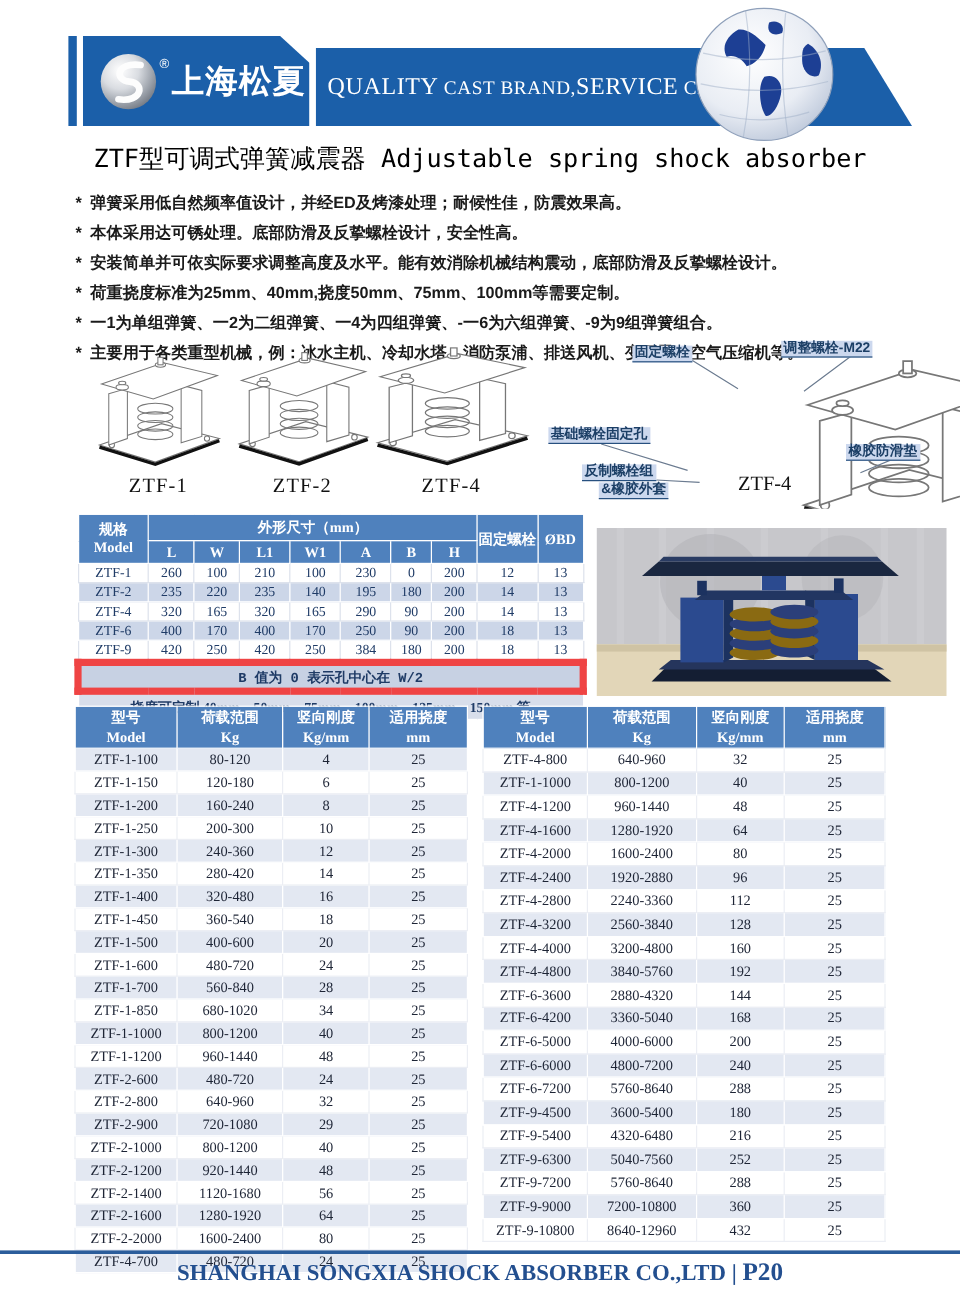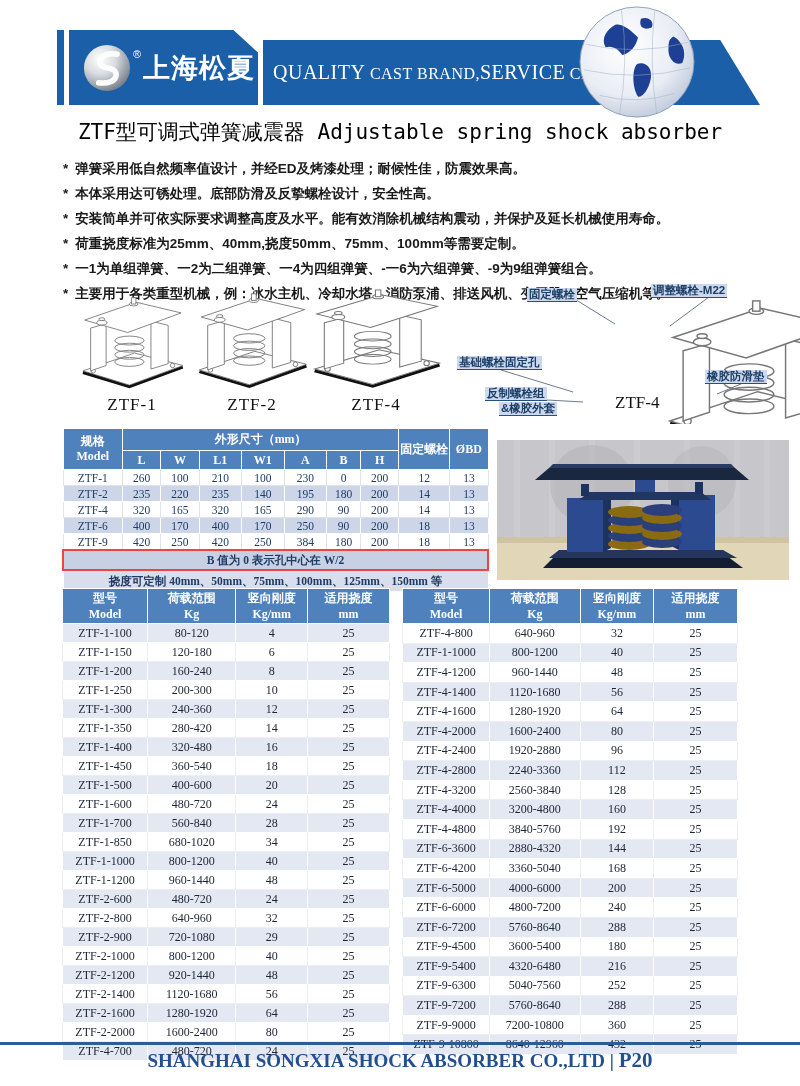--- a/index.html
+++ b/index.html
@@ -43,21 +43,21 @@
   .spec{position:absolute;left:62px;top:428px;width:427px;
         font-family:"Liberation Serif",serif;font-size:11.5px;color:#1f3b66;text-align:center;}
   .spec th{background:#4f81bd;color:#fff;border:1px solid #fff;font-size:12px;
            font-weight:bold;padding:0;line-height:1.25;}
   .spec thead tr:first-child{height:22px;}
   .spec thead tr:last-child th{height:18px;}
   .spec tbody td{height:15px;border:1px solid #dde2ec;padding:0;}
   .spec tbody tr:nth-child(even){background:#ccd6e8;}
   .spec tbody tr:nth-child(even) td{border-color:#fff;}
   .spec tfoot td{height:16px;font-weight:bold;color:#1f3b66;}
-  .spec tfoot tr:first-child td{background:#c7d1e3;border:2px solid #ef4444;}
+  .spec tfoot tr:first-child td{background:#c7d1e3;border:6px solid #ef4444;font-family:Liberation Mono, monospace;}
   .spec tfoot tr:last-child td{background:#d8deeb;border:1px solid #fff;height:18px;}
 
   
   .photo{position:absolute;left:497px;top:440px;width:292px;height:140px;overflow:hidden;}
 
   
   .load{font-family:"Liberation Serif",serif;font-size:12px;color:#1d2435;text-align:center;}
   .load th{background:#4f81bd;color:#fff;border:1px solid #fff;font-size:12px;
            font-weight:bold;padding:1px 0;line-height:16px;}
   .load td{border:1px solid #eceef4;padding:0;}
@@ -144,21 +144,21 @@
     <path fill="#1d3f94" d="M97 32 c9 5 14 16 9 27 c-7 3 -14 -4 -14 -13 c0 -7 0 -11 5 -14 Z"></path>
     <path d="M8 40 Q60 52 112 38 M6 66 Q60 78 114 64 M22 92 Q60 102 98 90" stroke="#9fb0c8" fill="none" opacity=".5"></path>
     <path d="M44 4 Q52 58 42 112 M78 6 Q72 58 80 110" stroke="#9fb0c8" fill="none" opacity=".5"></path>
   </svg>
 
   <div class="title">ZTF型可调式弹簧减震器 Adjustable spring shock absorber</div>
 
   <ul class="features">
       <li><span class="bullet">*</span><span>弹簧采用低自然频率值设计，并经ED及烤漆处理；耐候性佳，防震效果高。</span></li>
       <li><span class="bullet">*</span><span>本体采用达可锈处理。底部防滑及反挚螺栓设计，安全性高。</span></li>
-      <li><span class="bullet">*</span><span>安装简单并可依实际要求调整高度及水平。能有效消除机械结构震动，并保护及延长机械使用寿命。</span></li>
+      <li><span class="bullet">*</span><span>安装简单并可依实际要求调整高度及水平。能有效消除机械结构震动，底部防滑及反挚螺栓设计。</span></li>
       <li><span class="bullet">*</span><span>荷重挠度标准为25mm、40mm,挠度50mm、75mm、100mm等需要定制。</span></li>
       <li><span class="bullet">*</span><span>一1为单组弹簧、一2为二组弹簧、一4为四组弹簧、-一6为六组弹簧、-9为9组弹簧组合。</span></li>
       <li><span class="bullet">*</span><span>主要用于各类重型机械，例：冰水主机、冷却水塔、消防泵浦、排送风机、变压器、空气压缩机等。</span></li>
     </ul>
 
   <div class="draw" style="left:76px;top:296px;">
     <svg width="112" height="98" viewBox="0 0 130 110" preserveAspectRatio="none">
         <use href="#mount"></use>
       </svg>
     <div class="draw-cap">ZTF-1</div>
@@ -515,26 +515,20 @@
           <td>40</td>
           <td>25</td>
         </tr>
         <tr>
           <td>ZTF-4-1200</td>
           <td>960-1440</td>
           <td>48</td>
           <td>25</td>
         </tr>
         <tr>
-          <td>ZTF-4-1400</td>
-          <td>1120-1680</td>
-          <td>56</td>
-          <td>25</td>
-        </tr>
-        <tr>
           <td>ZTF-4-1600</td>
           <td>1280-1920</td>
           <td>64</td>
           <td>25</td>
         </tr>
         <tr>
           <td>ZTF-4-2000</td>
           <td>1600-2400</td>
           <td>80</td>
           <td>25</td>

